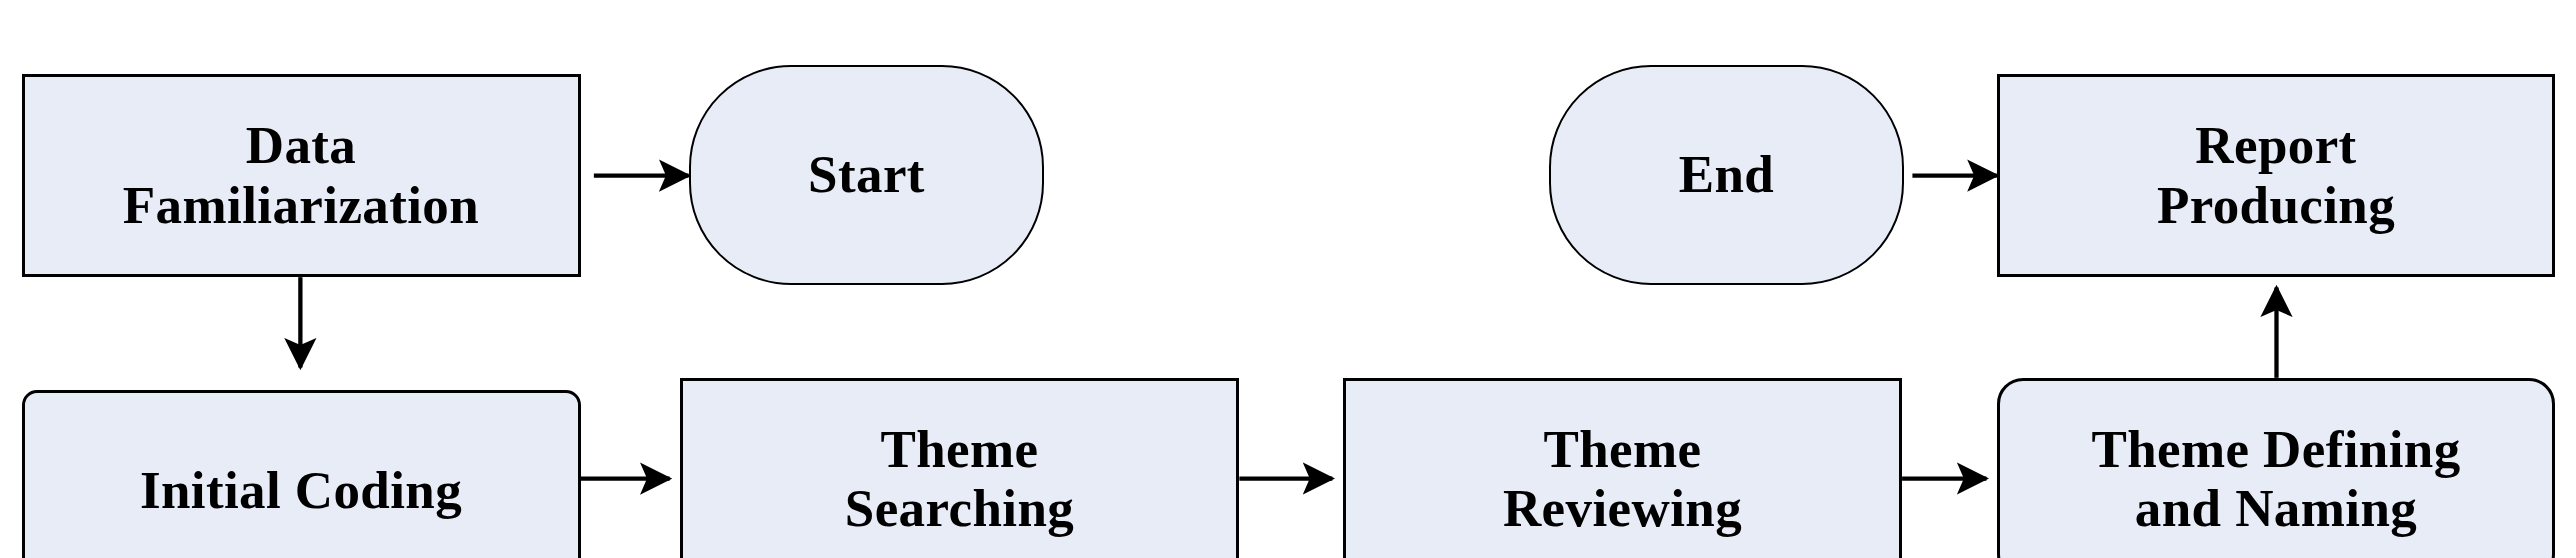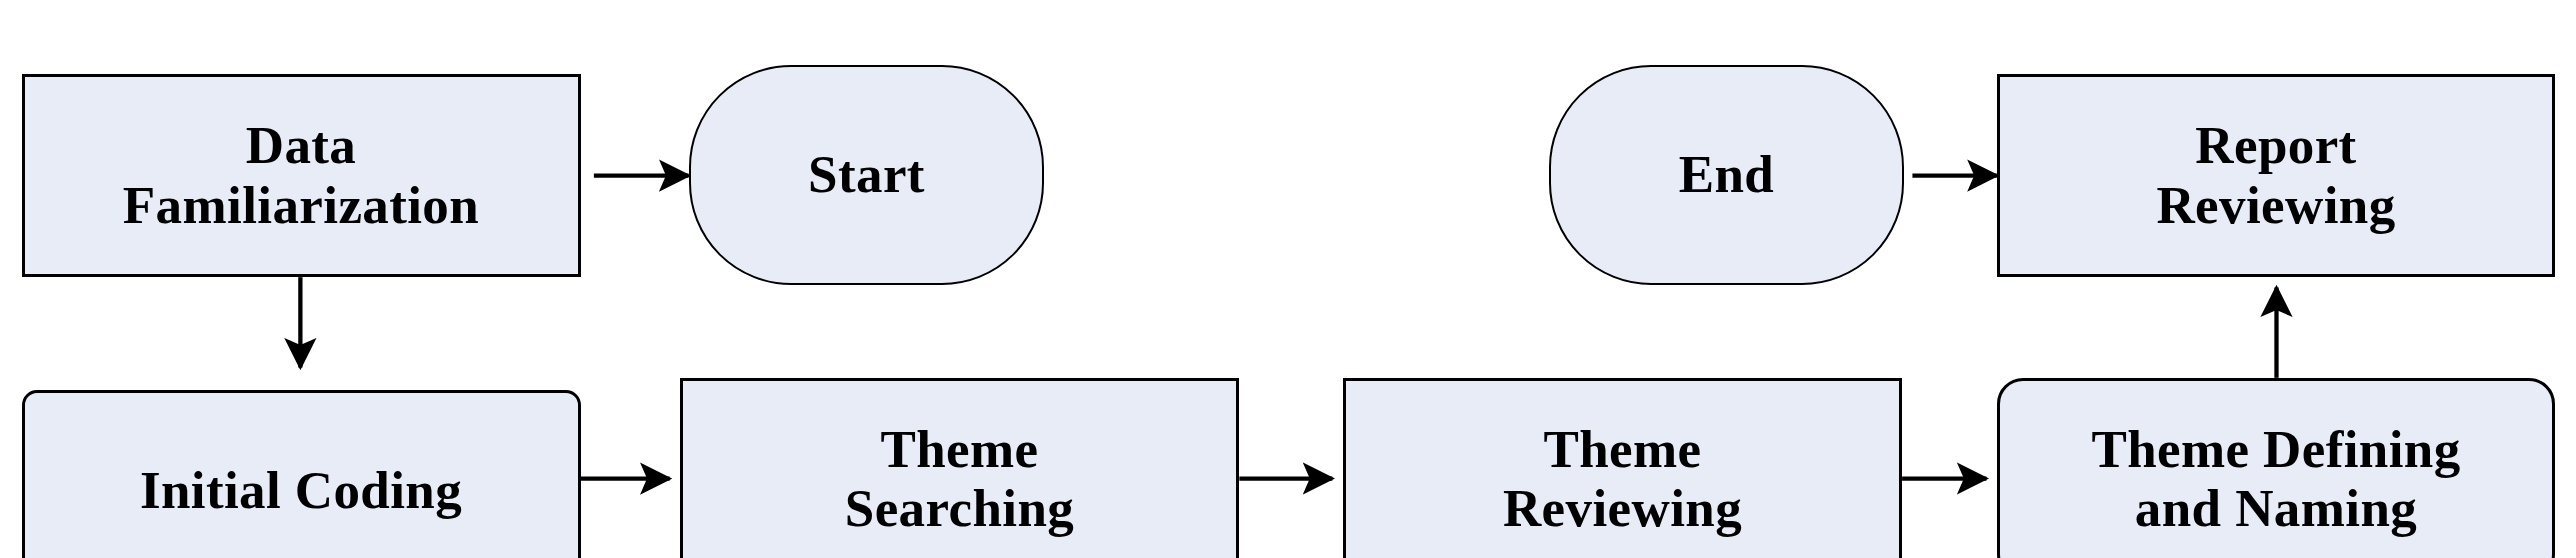--- a/index.html
+++ b/index.html
@@ -107,21 +107,21 @@
   <div class="node rounded" style="left:1549px; top:17px; width:355px; height:220px;">
     <span class="node-label">End</span>
   </div>
 
   <div class="node rounded" style="left:689px; top:17px; width:355px; height:220px;">
     <span class="node-label">Start</span>
   </div>
 
   <div class="node" style="left:1997px; top:26px; width:558px; height:203px;">
     <span class="node-label">Report
-Reviewing</span>
+Producing</span>
   </div>
 
   <div class="node" style="left:21.5px; top:342px; width:559px; height:202px;border-radius:15px;">
     <span class="node-label">Initial Coding</span>
   </div>
 
   <div class="node" style="left:680px; top:330px; width:559px; height:202px;">
     <span class="node-label">Theme
 Searching</span>
   </div>

